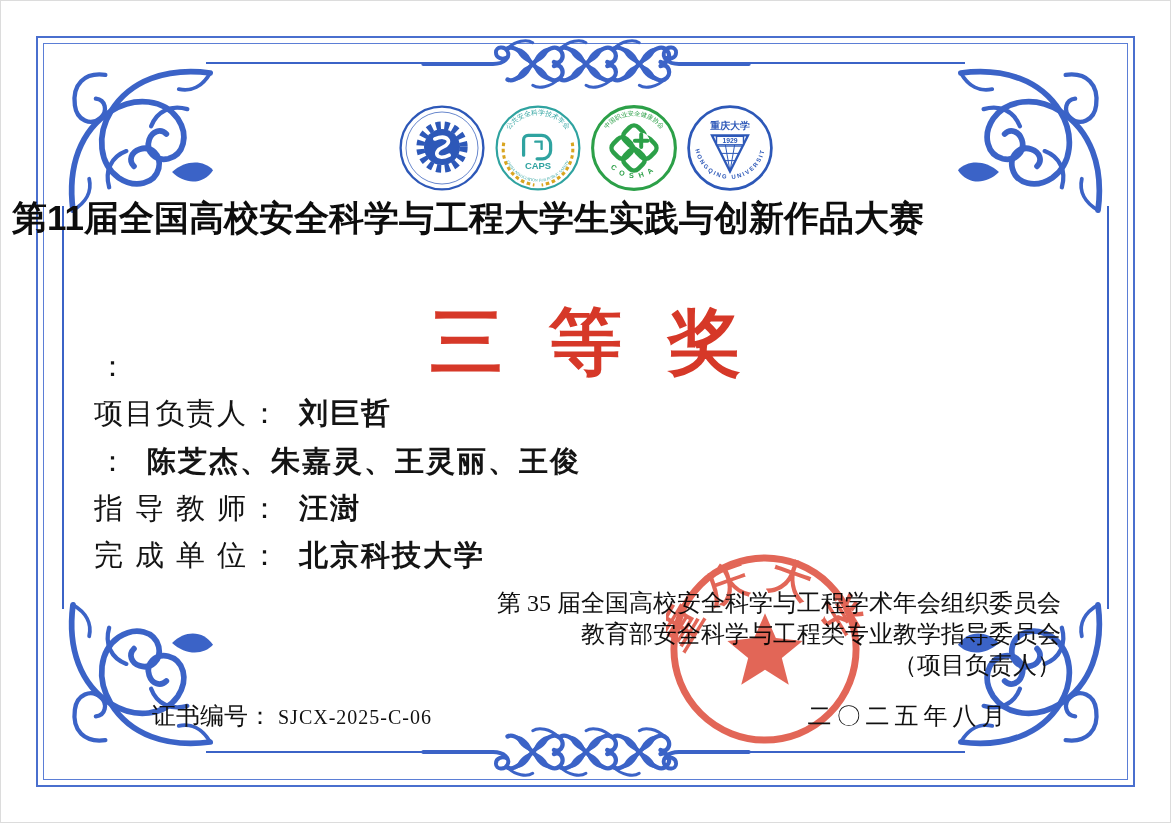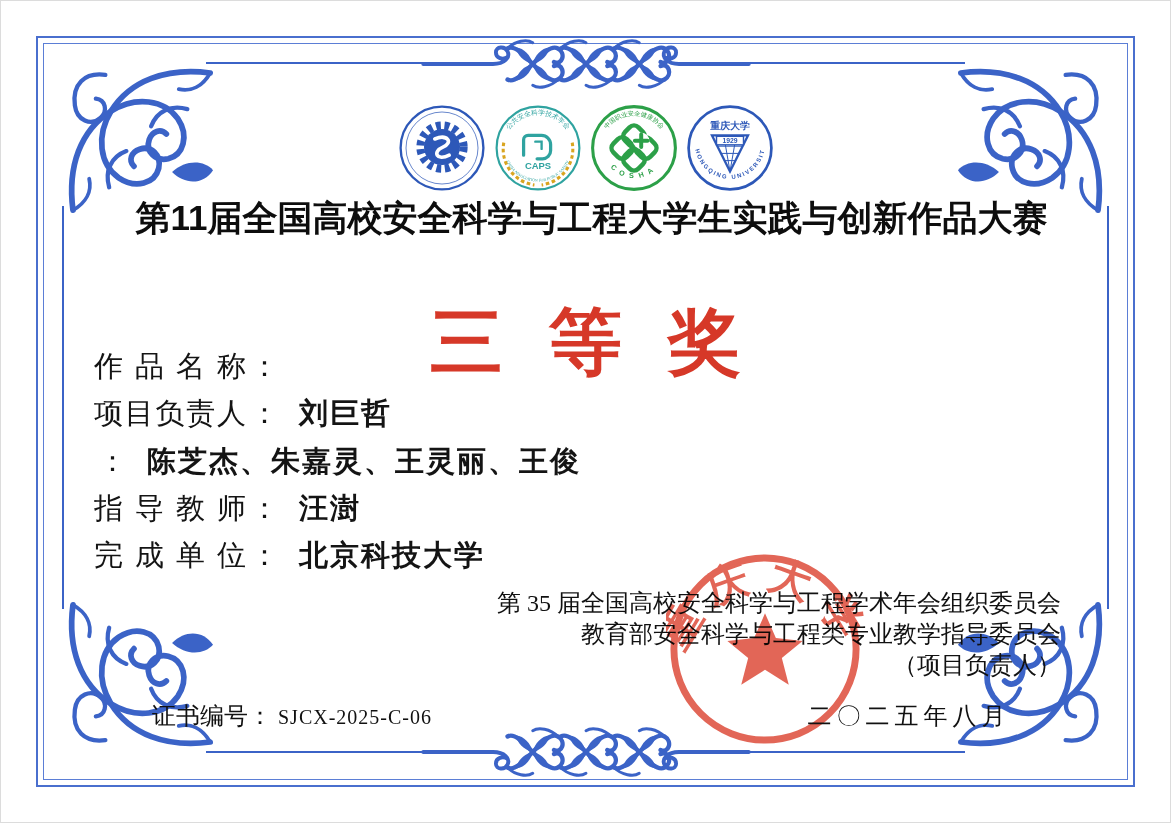--- a/index.html
+++ b/index.html
@@ -25,21 +25,21 @@
   .corner.bl{left:52px;bottom:60px;transform:scaleY(-1);}
   .corner.br{right:52px;bottom:60px;transform:scale(-1,-1);}
   .motif{position:absolute;left:50%;width:334px;height:62px;}
   .motif.top{top:33px;transform:translateX(-50%);}
   .motif.bottom{bottom:40px;transform:translateX(-50%) scaleY(-1);}
   
   .logos{position:absolute;top:103px;left:0;right:0;display:flex;justify-content:center;gap:6px;}
   .logo{width:90px;height:90px;}
   
   .title{
-    position:absolute;top:195px;left:12px;right:0;text-align:center;
+    position:absolute;top:195px;left:12px;right:0;text-align:left;
     font-family:"Liberation Sans", sans-serif;font-weight:bold;font-size:35px;color:#0d0d0d;
   }
   .award{
     position:absolute;top:250px;left:0;right:0;text-align:center;
     font-size:73px;font-weight:bold;color:#d63828;
     letter-spacing:46px;padding-left:46px;margin-top:44px;
   }
   
   .fields{position:absolute;left:94px;top:347px;}
   .field-row{display:flex;align-items:baseline;margin-bottom:9px;font-size:29px;line-height:1.32;color:#141414;}
@@ -201,21 +201,20 @@
     <rect x="35" y="37" width="30" height="9.5" fill="#ffffff" stroke="#2d58b8" stroke-width="1.6"></rect>
     <text x="50" y="44.6" font-size="7.6" font-weight="bold" fill="#2d58b8" text-anchor="middle" font-family="Liberation Sans, sans-serif">1929</text>
   </svg>
 </div>
 
 <div class="title">第11届全国高校安全科学与工程大学生实践与创新作品大赛</div>
 <div class="award">三等奖</div>
 
 <div class="fields">
   <div class="field-row">
-    <span class="field-label">作品名称</span>
       <span class="field-colon">：</span>
   </div>
   <div class="field-row">
     <span class="field-label">项目负责人</span>
       <span class="field-colon">：</span>
     <span class="field-value">刘巨哲</span>
   </div>
   <div class="field-row">
       <span class="field-colon">：</span>
     <span class="field-value">陈芝杰、朱嘉灵、王灵丽、王俊</span>

